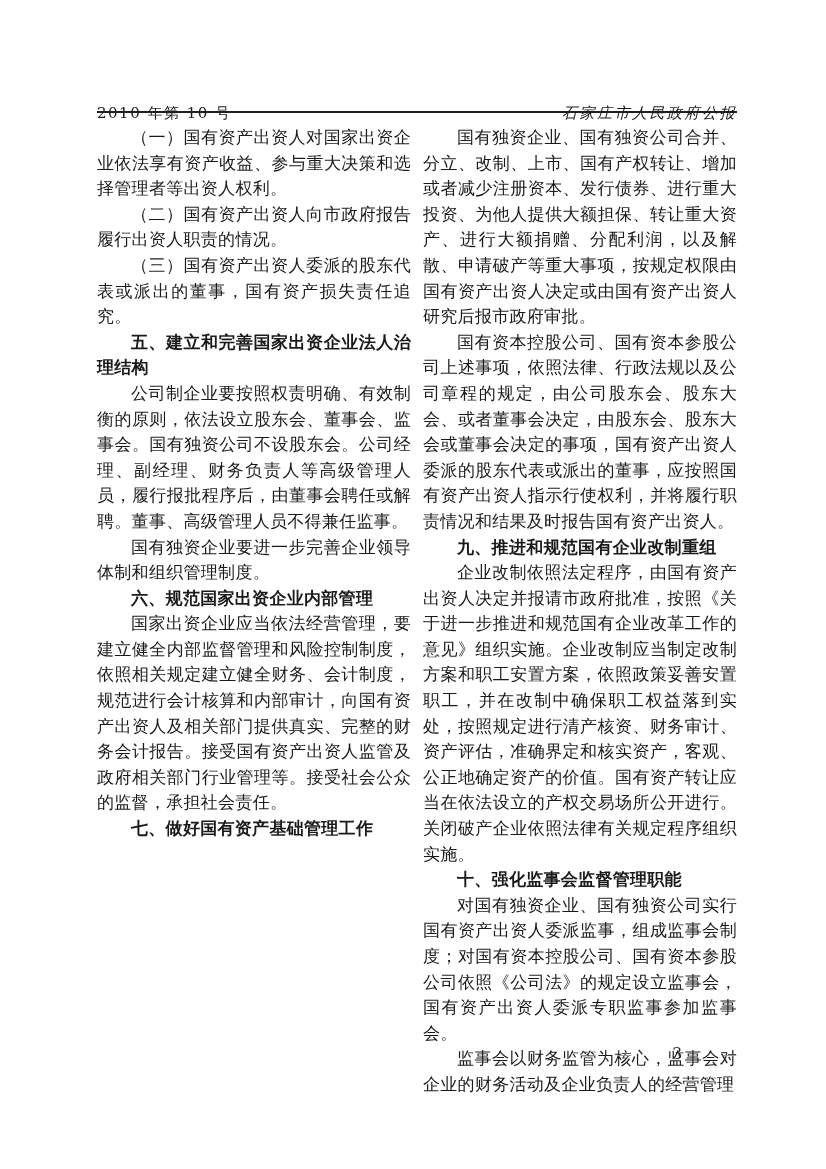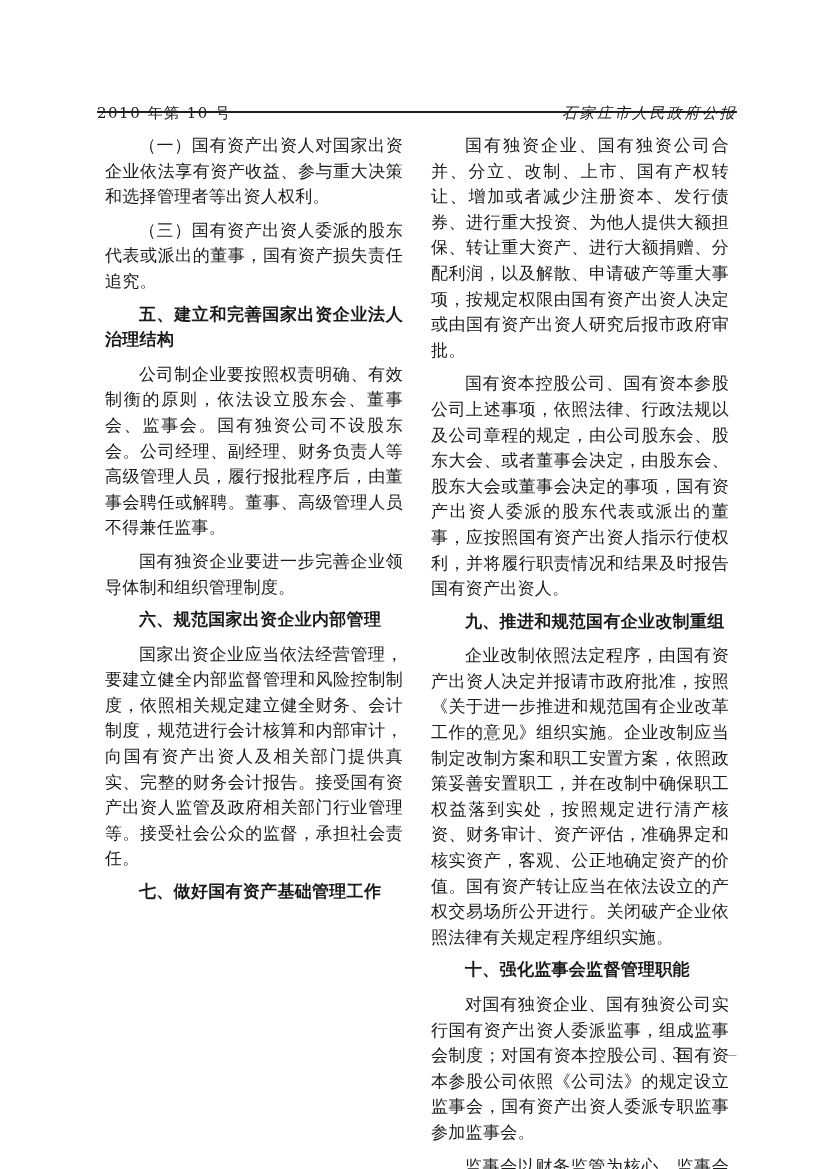--- a/index.html
+++ b/index.html
@@ -52,26 +52,26 @@
   }
   .column {
     width: 314px;
     font-size: 17px;
     line-height: 25.6px;
     text-align: justify;
     text-justify: inter-ideograph;
     letter-spacing: 0.3px;
   }
   .column p {
-    margin: 8px;
+    margin: 0;
     padding: 0;
     text-indent: 2em;
   }
   .column p.heading {
-    font-family: Liberation Mono, monospace;
+    font-family: Liberation Serif, serif;
     font-weight: bold;
   }
   .footer {
     position: absolute;
     top: 1044px;
     left: 617px;
     width: 120px;
     display: flex;
     justify-content: space-between;
     align-items: center;
@@ -94,20 +94,21 @@
   <div class="header">
     <span class="header-left">2010 年第 10 号</span>
     <span class="header-right">石家庄市人民政府公报</span>
   </div>
 
   <div class="rule"></div>
 
   <div class="content">
     <div class="column">
         <p class="para">（一）国有资产出资人对国家出资企业依法享有资产收益、参与重大决策和选择管理者等出资人权利。</p>
+        <p class="para">（二）国有资产出资人向市政府报告履行出资人职责的情况。</p>
         <p class="para">（三）国有资产出资人委派的股东代表或派出的董事，国有资产损失责任追究。</p>
         <p class="heading">五、建立和完善国家出资企业法人治理结构</p>
         <p class="para">公司制企业要按照权责明确、有效制衡的原则，依法设立股东会、董事会、监事会。国有独资公司不设股东会。公司经理、副经理、财务负责人等高级管理人员，履行报批程序后，由董事会聘任或解聘。董事、高级管理人员不得兼任监事。</p>
         <p class="para">国有独资企业要进一步完善企业领导体制和组织管理制度。</p>
         <p class="heading">六、规范国家出资企业内部管理</p>
         <p class="para">国家出资企业应当依法经营管理，要建立健全内部监督管理和风险控制制度，依照相关规定建立健全财务、会计制度，规范进行会计核算和内部审计，向国有资产出资人及相关部门提供真实、完整的财务会计报告。接受国有资产出资人监管及政府相关部门行业管理等。接受社会公众的监督，承担社会责任。</p>
         <p class="heading">七、做好国有资产基础管理工作</p>
       </div>
     <div class="column">
         <p class="para">国有独资企业、国有独资公司合并、分立、改制、上市、国有产权转让、增加或者减少注册资本、发行债券、进行重大投资、为他人提供大额担保、转让重大资产、进行大额捐赠、分配利润，以及解散、申请破产等重大事项，按规定权限由国有资产出资人决定或由国有资产出资人研究后报市政府审批。</p>

